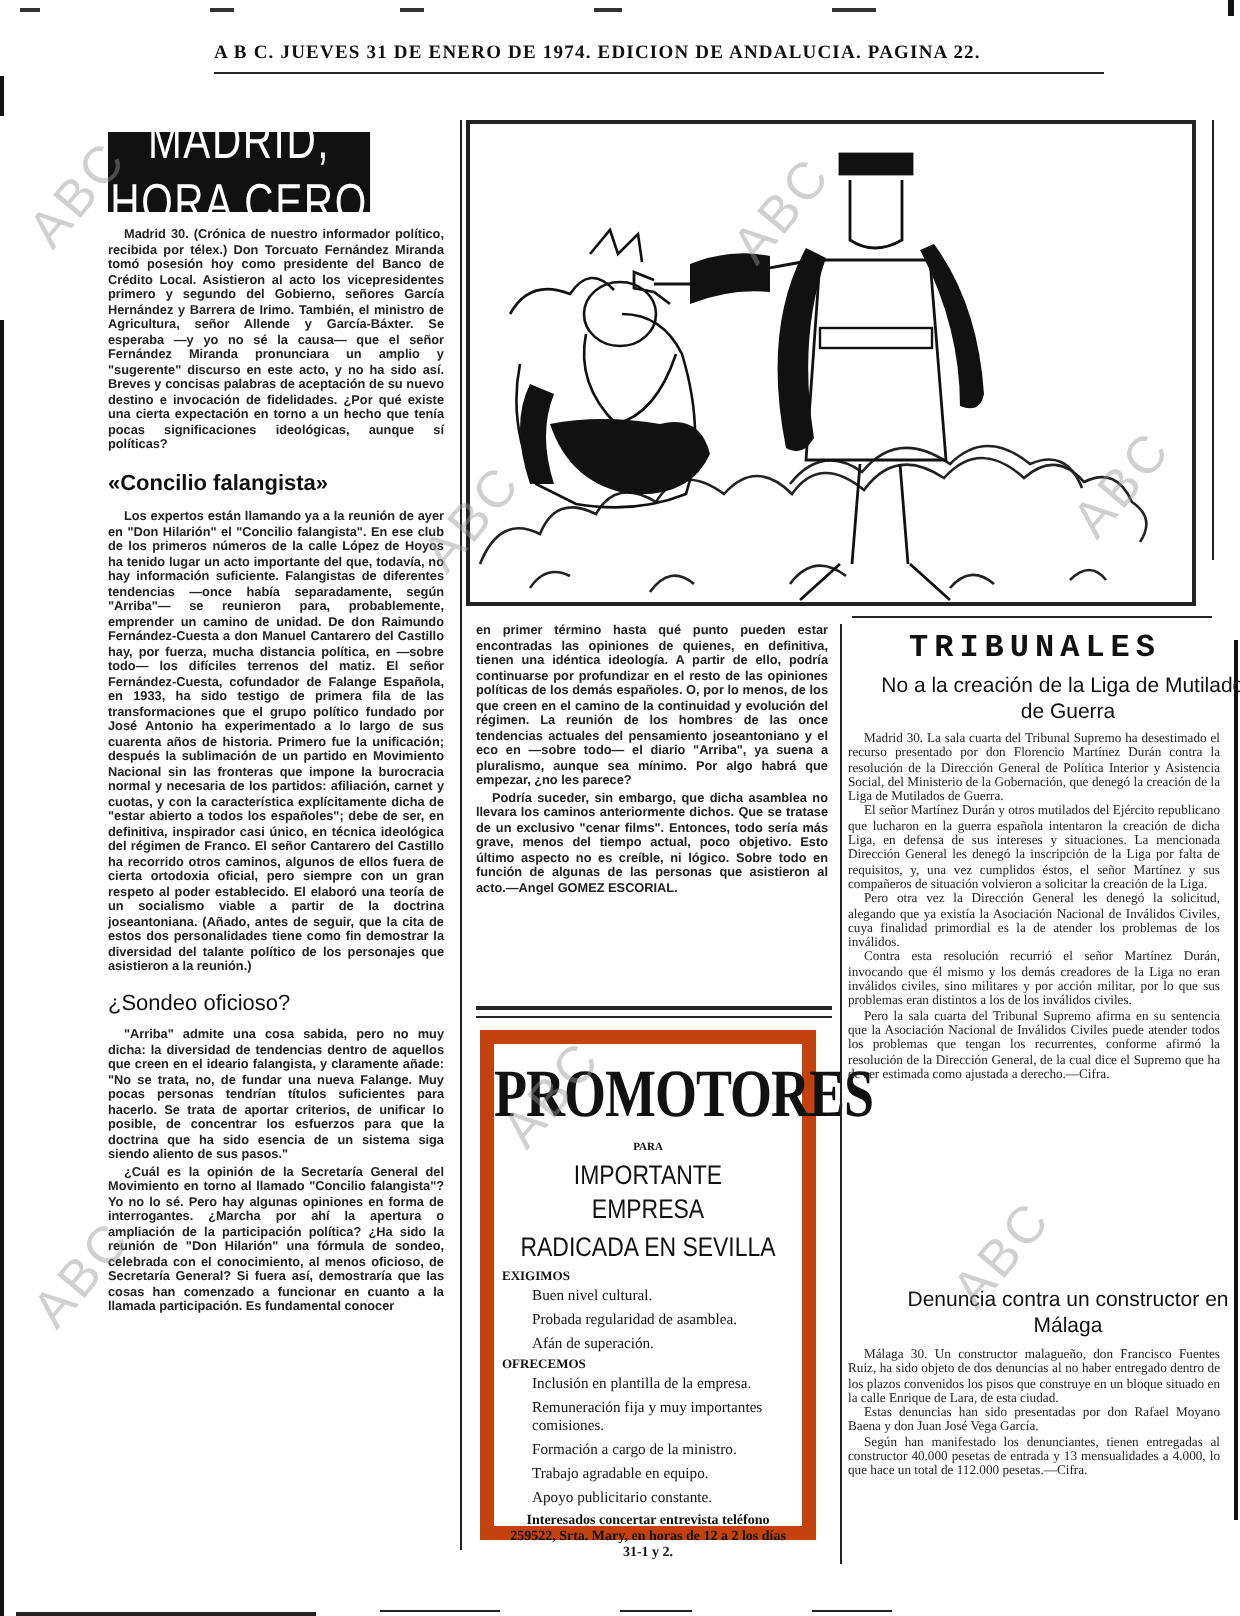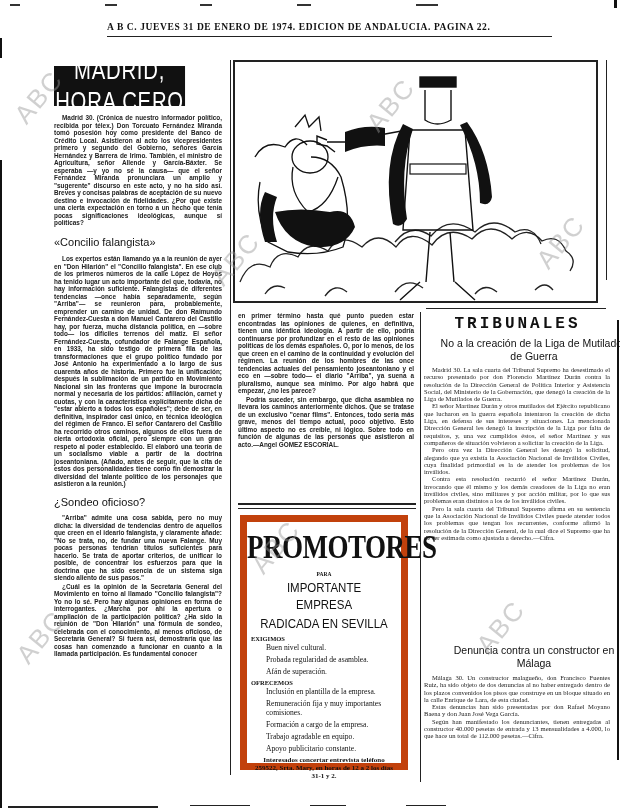--- a/index.html
+++ b/index.html
@@ -62,21 +62,21 @@
 
 <div class="abs" style="left:0;top:38px;width:2px;height:20px;background:#111;"></div>
 <div class="abs" style="left:0;top:160px;width:2px;height:648px;background:#111;"></div>
 
 <div class="abs madrid-banner">
     <span>MADRID, HORA CERO</span>
   </div>
 
 <div class="abs col" style="left:54px;top:114px;width:168px;">
   <p>Madrid 30. (Crónica de nuestro informador político, recibida por télex.) Don Torcuato Fernández Miranda tomó posesión hoy como presidente del Banco de Crédito Local. Asistieron al acto los vicepresidentes primero y segundo del Gobierno, señores García Hernández y Barrera de Irimo. También, el ministro de Agricultura, señor Allende y García-Báxter. Se esperaba —y yo no sé la causa— que el señor Fernández Miranda pronunciara un amplio y "sugerente" discurso en este acto, y no ha sido así. Breves y concisas palabras de aceptación de su nuevo destino e invocación de fidelidades. ¿Por qué existe una cierta expectación en torno a un hecho que tenía pocas significaciones ideológicas, aunque sí políticas?</p>
-  <div class="subhead" style="font-size:11px;margin:12px 0 9px 0;">«Concilio falangista»</div>
+  <div class="subhead" style="font-size:11px;margin:12px 0 9px 0;font-weight:bold;">«Concilio falangista»</div>
   <p>Los expertos están llamando ya a la reunión de ayer en "Don Hilarión" el "Concilio falangista". En ese club de los primeros números de la calle López de Hoyos ha tenido lugar un acto importante del que, todavía, no hay información suficiente. Falangistas de diferentes tendencias —once había separadamente, según "Arriba"— se reunieron para, probablemente, emprender un camino de unidad. De don Raimundo Fernández-Cuesta a don Manuel Cantarero del Castillo hay, por fuerza, mucha distancia política, en —sobre todo— los difíciles terrenos del matiz. El señor Fernández-Cuesta, cofundador de Falange Española, en 1933, ha sido testigo de primera fila de las transformaciones que el grupo político fundado por José Antonio ha experimentado a lo largo de sus cuarenta años de historia. Primero fue la unificación; después la sublimación de un partido en Movimiento Nacional sin las fronteras que impone la burocracia normal y necesaria de los partidos: afiliación, carnet y cuotas, y con la característica explícitamente dicha de "estar abierto a todos los españoles"; debe de ser, en definitiva, inspirador casi único, en técnica ideológica del régimen de Franco. El señor Cantarero del Castillo ha recorrido otros caminos, algunos de ellos fuera de cierta ortodoxia oficial, pero siempre con un gran respeto al poder establecido. El elaboró una teoría de un socialismo viable a partir de la doctrina joseantoniana. (Añado, antes de seguir, que la cita de estos dos personalidades tiene como fin demostrar la diversidad del talante político de los personajes que asistieron a la reunión.)</p>
   <div class="subhead" style="font-size:11px;margin:11px 0 8px 0;">¿Sondeo oficioso?</div>
   <p>"Arriba" admite una cosa sabida, pero no muy dicha: la diversidad de tendencias dentro de aquellos que creen en el ideario falangista, y claramente añade: "No se trata, no, de fundar una nueva Falange. Muy pocas personas tendrían títulos suficientes para hacerlo. Se trata de aportar criterios, de unificar lo posible, de concentrar los esfuerzos para que la doctrina que ha sido esencia de un sistema siga siendo aliento de sus pasos."</p>
   <p>¿Cuál es la opinión de la Secretaría General del Movimiento en torno al llamado "Concilio falangista"? Yo no lo sé. Pero hay algunas opiniones en forma de interrogantes. ¿Marcha por ahí la apertura o ampliación de la participación política? ¿Ha sido la reunión de "Don Hilarión" una fórmula de sondeo, celebrada con el conocimiento, al menos oficioso, de Secretaría General? Si fuera así, demostraría que las cosas han comenzado a funcionar en cuanto a la llamada participación. Es fundamental conocer</p>
 </div>
 
 <div class="abs vrule" style="left:230px;top:60px;height:715px;"></div>
 
 <div class="abs cartoon">
   <svg width="361" height="239" viewBox="0 0 361 239">
@@ -126,21 +126,21 @@
   <div class="ad-para">PARA</div>
   <div class="ad-company">IMPORTANTE EMPRESA</div>
   <div class="ad-company">RADICADA EN SEVILLA</div>
   <div class="ad-section">EXIGIMOS</div>
   <div class="ad-item">Buen nivel cultural.</div>
   <div class="ad-item">Probada regularidad de asamblea.</div>
   <div class="ad-item">Afán de superación.</div>
   <div class="ad-section">OFRECEMOS</div>
   <div class="ad-item">Inclusión en plantilla de la empresa.</div>
   <div class="ad-item">Remuneración fija y muy importantes comisiones.</div>
-  <div class="ad-item">Formación a cargo de la empresa.</div>
+  <div class="ad-item">Formación a cargo de la ministro.</div>
   <div class="ad-item">Trabajo agradable en equipo.</div>
   <div class="ad-item">Apoyo publicitario constante.</div>
   <div class="ad-foot">Interesados concertar entrevista teléfono 259522, Srta. Mary, en horas de 12 a 2 los días 31-1 y 2.</div>
 </div>
 
 <div class="abs vrule" style="left:420px;top:312px;height:470px;"></div>
 <div class="abs vrule" style="left:606px;top:60px;height:220px;"></div>
 <div class="abs vrule" style="left:617px;top:320px;height:440px;background:#111;width:2px;"></div>
 
 <div class="abs hrule" style="left:426px;top:308px;width:180px;"></div>

